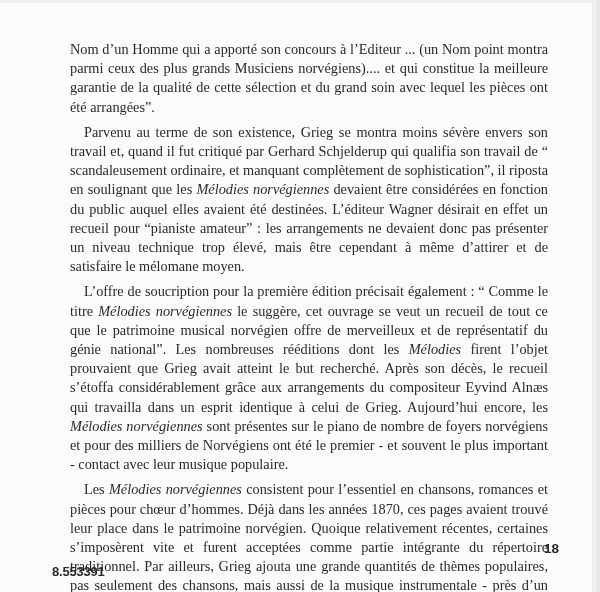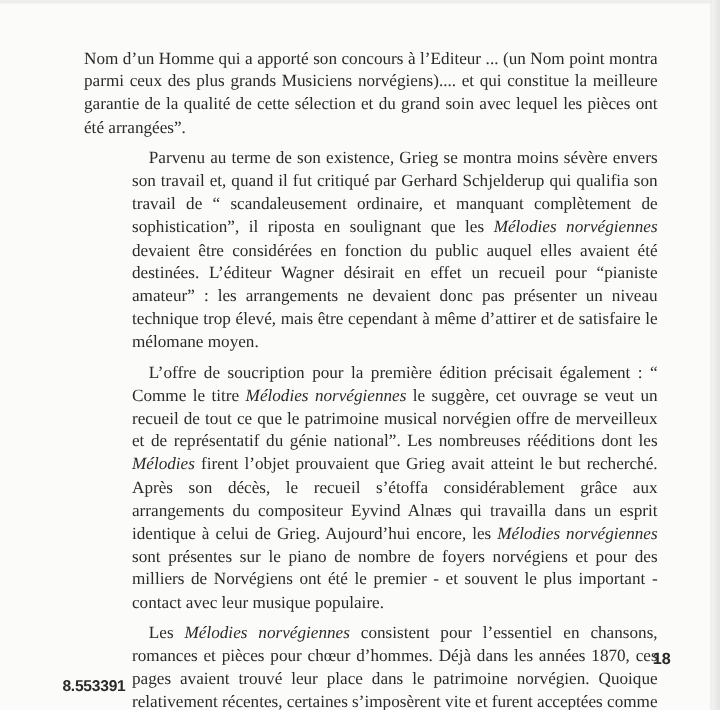--- a/index.html
+++ b/index.html
@@ -39,21 +39,20 @@
       font-size: 14.3px;
       line-height: 19.2px;
       text-align: justify;
     }
     .content p {
       margin: 0 0 6px 0;
       text-indent: 0;
     }
     .content p.indent {
       text-indent: 14px;
-      margin-left: 40px;
     }
     .content em {
       font-style: italic;
     }
     .footer-code {
       position: absolute;
       left: 52px;
       top: 564px;
       font-family: "Liberation Sans", "DejaVu Sans", sans-serif;
       font-weight: bold;

